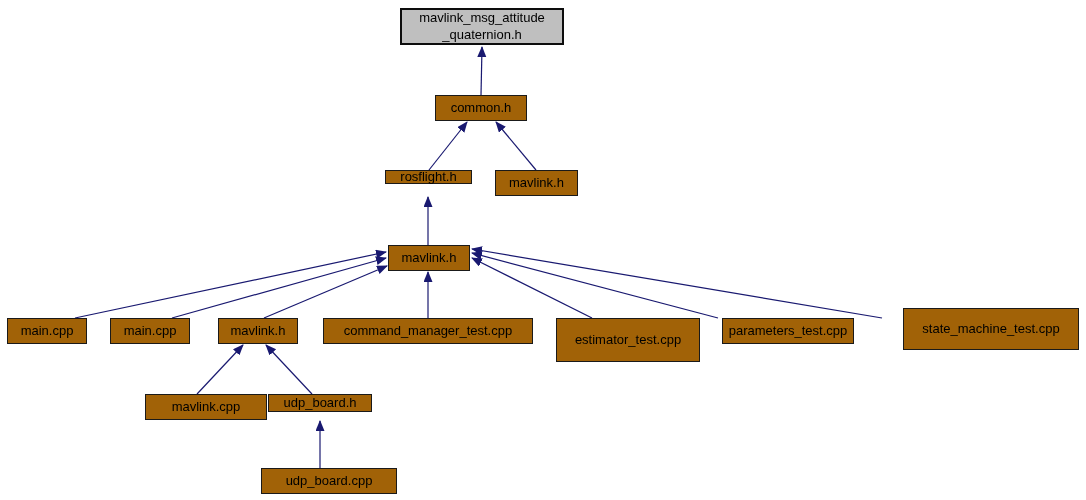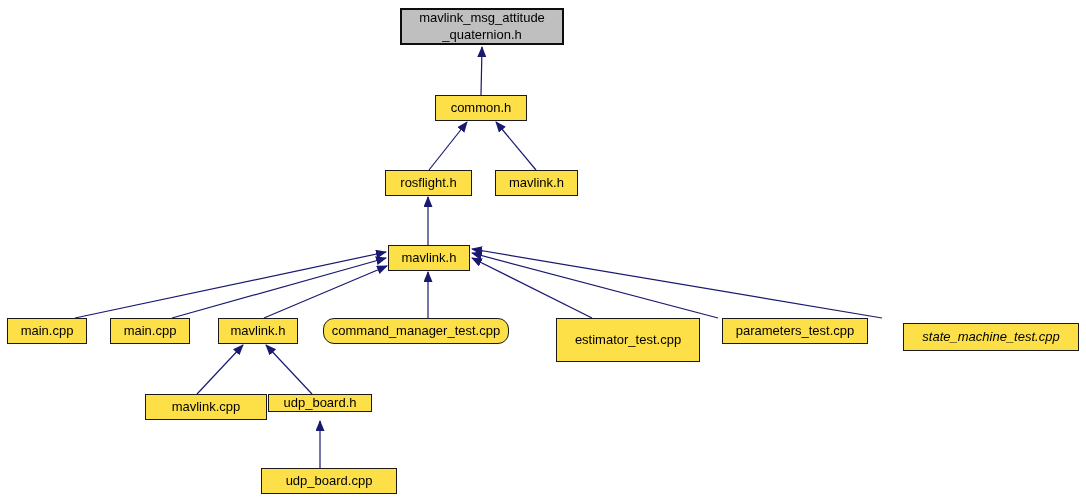--- a/index.html
+++ b/index.html
@@ -17,21 +17,21 @@
   }
   #edges {
     position: absolute;
     top: 0;
     left: 0;
     pointer-events: none;
   }
   .node {
     position: absolute;
     box-sizing: border-box;
-    background: #fde047;
+    background: #a16207;
     border: 1px solid #1a1a1a;
     display: flex;
     align-items: center;
     justify-content: center;
     font-size: 13px;
     color: #000000;
     text-align: center;
     white-space: pre-line;
     line-height: 1.25;
     cursor: pointer;
@@ -66,27 +66,27 @@
         <line x1="882" y1="318" x2="472" y2="249" stroke="#191970" stroke-width="1.2" marker-end="url(#arrow)"></line>
         <line x1="197" y1="394" x2="243" y2="345" stroke="#191970" stroke-width="1.2" marker-end="url(#arrow)"></line>
         <line x1="312" y1="394" x2="266" y2="345" stroke="#191970" stroke-width="1.2" marker-end="url(#arrow)"></line>
         <line x1="320" y1="468" x2="320" y2="421" stroke="#191970" stroke-width="1.2" marker-end="url(#arrow)"></line>
       </g>
   </svg>
   <div id="nodes">
       <div class="node highlight" style="left: 400px; top: 8px; width: 164px; height: 37px;"><span>mavlink_msg_attitude
 _quaternion.h</span></div>
       <div class="node" style="left: 435px; top: 95px; width: 92px; height: 26px;"><span>common.h</span></div>
-      <div class="node" style="left: 385px; top: 170px; width: 87px; height: 26px;"><span>rosflight.h</span></div>
+      <div class="node" style="left: 385px; top: 170px; width: 87px; height: 14px;"><span>rosflight.h</span></div>
       <div class="node" style="left: 495px; top: 170px; width: 83px; height: 26px;"><span>mavlink.h</span></div>
       <div class="node" style="left: 388px; top: 245px; width: 82px; height: 26px;"><span>mavlink.h</span></div>
       <div class="node" style="left: 7px; top: 318px; width: 80px; height: 26px;"><span>main.cpp</span></div>
       <div class="node" style="left: 110px; top: 318px; width: 80px; height: 26px;"><span>main.cpp</span></div>
       <div class="node" style="left: 218px; top: 318px; width: 80px; height: 26px;"><span>mavlink.h</span></div>
-      <div class="node" style="left: 323px; top: 318px; width: 186px; height: 26px; border-radius: 11px;"><span>command_manager_test.cpp</span></div>
+      <div class="node" style="left: 323px; top: 318px; width: 210px; height: 26px;"><span>command_manager_test.cpp</span></div>
       <div class="node" style="left: 556px; top: 318px; width: 144px; height: 44px;"><span>estimator_test.cpp</span></div>
-      <div class="node" style="left: 722px; top: 318px; width: 146px; height: 26px;"><span>parameters_test.cpp</span></div>
-      <div class="node" style="left: 903px; top: 323px; width: 176px; height: 28px; font-style: italic;"><span>state_machine_test.cpp</span></div>
+      <div class="node" style="left: 722px; top: 318px; width: 132px; height: 26px;"><span>parameters_test.cpp</span></div>
+      <div class="node" style="left: 903px; top: 308px; width: 176px; height: 42px;"><span>state_machine_test.cpp</span></div>
       <div class="node" style="left: 145px; top: 394px; width: 122px; height: 26px;"><span>mavlink.cpp</span></div>
       <div class="node" style="left: 268px; top: 394px; width: 104px; height: 18px;"><span>udp_board.h</span></div>
       <div class="node" style="left: 261px; top: 468px; width: 136px; height: 26px;"><span>udp_board.cpp</span></div>
     </div>
 </div>
 
 </body></html>

